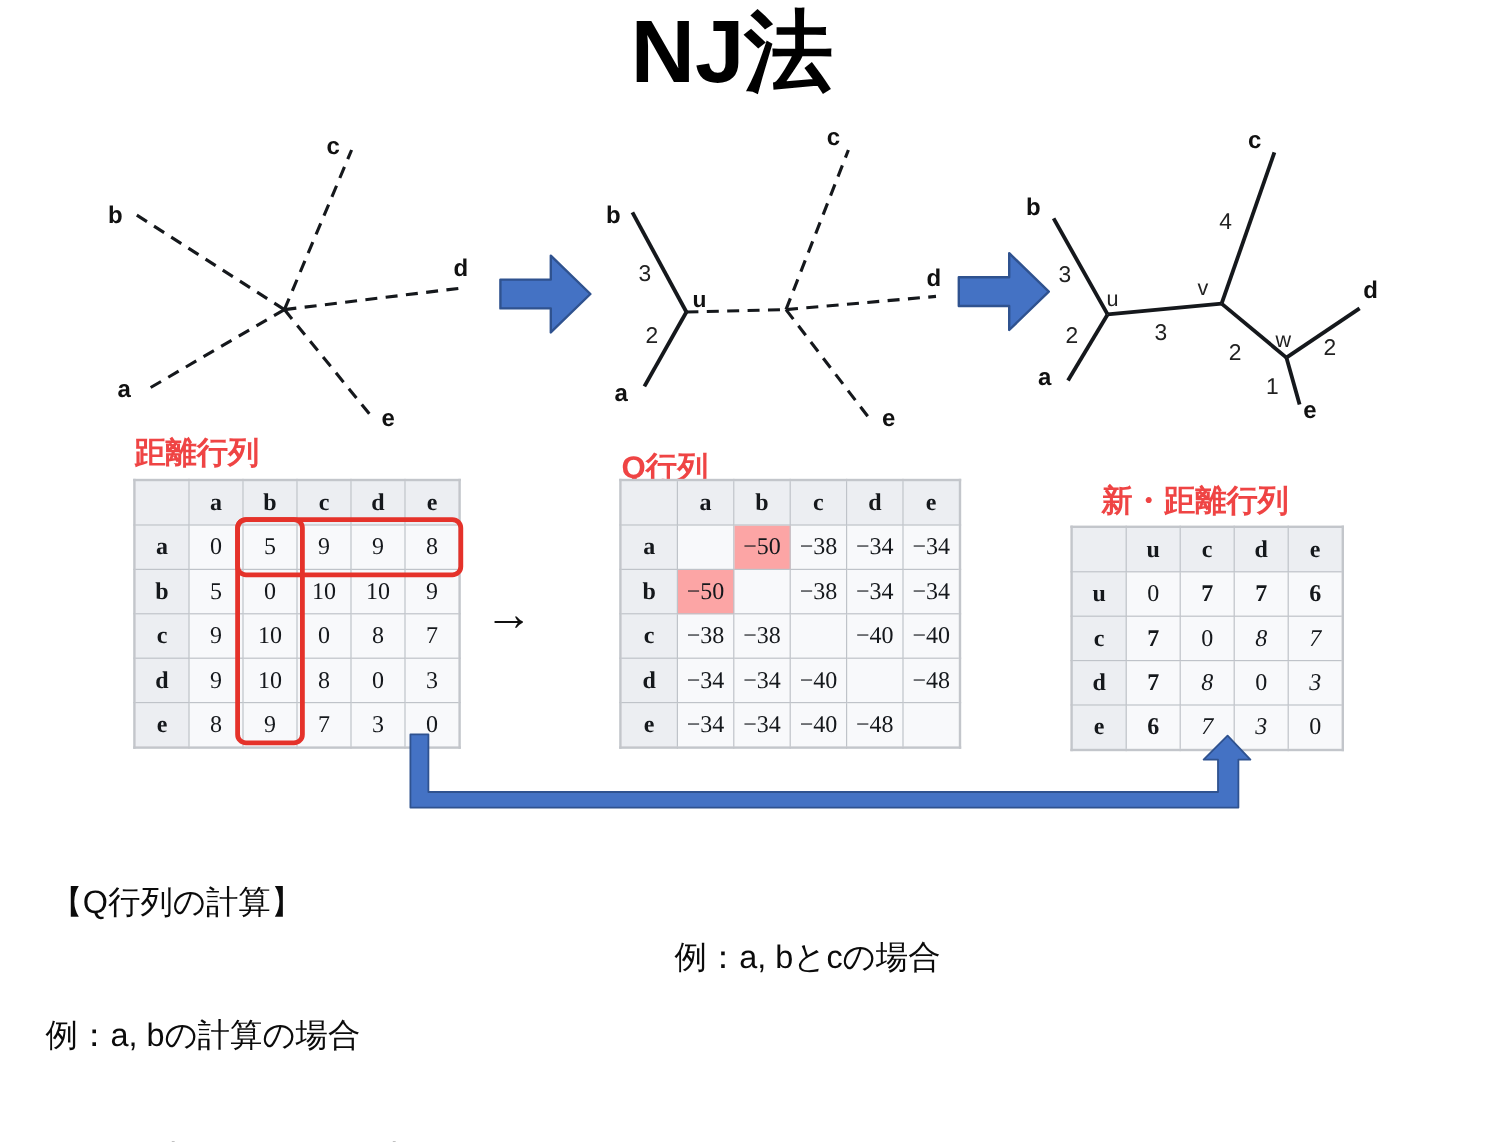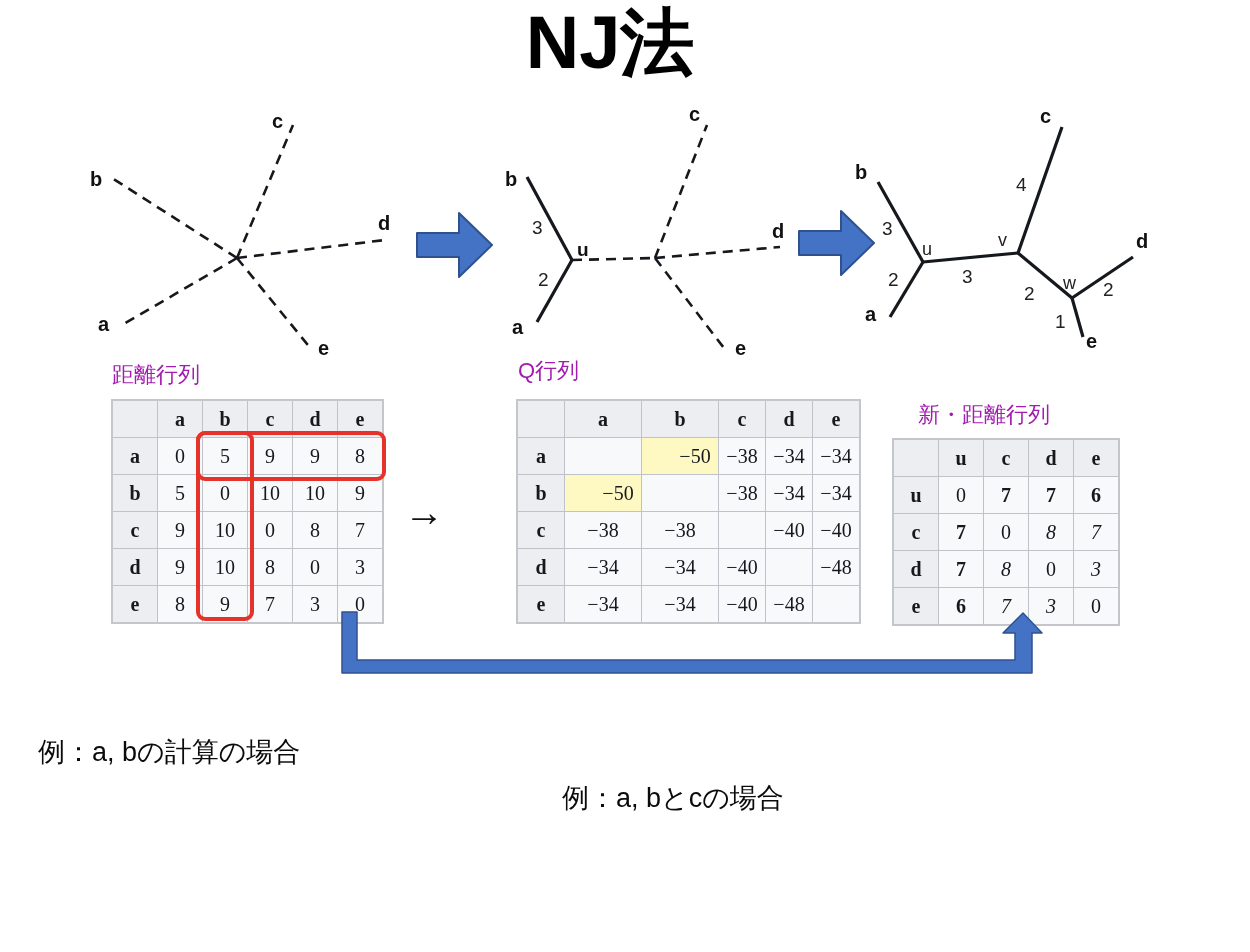--- a/index.html
+++ b/index.html
@@ -1,28 +1,28 @@
 <!DOCTYPE html>
 <html><head>
 <meta charset="utf-8">
 <style>
   html,body{margin:0;padding:0;background:#fff;}
   .slide{position:relative;width:1250px;height:952px;background:#ffffff;overflow:hidden;
          font-family:"Liberation Sans",sans-serif;color:#0e0e0e;}
   .abs{position:absolute;}
   .title{top:0px;left:350px;width:520px;text-align:center;font-size:74px;font-weight:700;
          line-height:86px;letter-spacing:0px;color:#000;}
-  .mtx-label{font-size:22px;font-weight:400;color:#a21caf;}
+  .mtx-label{font-size:26px;font-weight:700;color:#ef4444;}
   table.mtx{position:absolute;border-collapse:collapse;border:2px solid #c3c6cb;
             font-family:"Liberation Serif",serif;font-size:20px;color:#15181c;}
   table.mtx td{border:1px solid #bfc3c9;width:44px;height:36px;text-align:center;
                vertical-align:middle;background:#f8f9fb;padding:0;}
   table.qm td{width:46px;}
   table.mtx td.h{background:#eceef2;font-weight:700;}
-  table.mtx td.hl{background:#fef9c3;padding-left:30px;}
+  table.mtx td.hl{background:#fca5a5;}
   table.mtx td.b{font-weight:700;}
   table.mtx td.i{font-style:italic;}
   .redbox{position:absolute;border:4px solid #e5322a;border-radius:9px;pointer-events:none;}
   .tree text{font-family:"Liberation Sans",sans-serif;fill:#111;}
   .tree .lf{font-size:20px;font-weight:700;}
   .tree .nd{font-size:18px;font-weight:400;fill:#222;}
   .tree .ndb{font-size:19px;font-weight:700;}
   .tree .bl{font-size:19px;font-weight:400;fill:#222;}
   .txt{position:absolute;font-size:27px;line-height:37px;white-space:pre;color:#0b0b0b;}
   .txt .ln{white-space:pre;}
@@ -100,21 +100,21 @@
     <text class="lf" x="195" y="28">c</text>
     <text class="nd" x="218" y="194">w</text>
     <text class="bl" x="179" y="205">2</text>
     <text class="lf" x="291" y="153">d</text>
     <text class="bl" x="258" y="201">2</text>
     <text class="bl" x="210" y="233">1</text>
     <text class="lf" x="241" y="253">e</text>
   </svg>
 
   <div class="abs mtx-label" style="left:112px;top:360px;">距離行列</div>
-  <div class="abs mtx-label" style="left:518px;top:356px;">Q行列</div>
+  <div class="abs mtx-label" style="left:518px;top:372px;">Q行列</div>
   <div class="abs mtx-label" style="left:897px;top:400px;margin-left:21px;">新・距離行列</div>
 
   <table class="mtx" style="left:111px;top:399px;">
     <tbody>
         <tr>
       <td class="h"></td>
       <td class="h">a</td>
       <td class="h">b</td>
       <td class="h">c</td>
       <td class="h">d</td>
@@ -259,20 +259,21 @@
       <td>0</td>
     </tr>
   </tbody>
     </table>
 
   <svg class="abs" style="left:335px;top:605px;" width="720" height="75" viewBox="0 0 720 75">
     <polygon points="7,7 22,7 22,55 680,55 680,28 668,28 688,8 707,28 697,28 697,68 7,68" fill="#4472C4" stroke="#2F528F" stroke-width="1.5" stroke-linejoin="round"></polygon>
   </svg>
 
   <div class="txt" style="left:34px;top:660px;">
+    <div class="ln" style="margin-left:8px;">【Q行列の計算】</div>
     <div class="ln" style="margin-left:4px;">例：a, bの計算の場合</div>
     
     
     
   </div>
 
   <div class="txt" style="left:22px;top:860px;font-size:28px;line-height:41px;">
     <div class="ln">→ 3×5 – (5 +  9 +   9 + 8)</div>
     
   </div>

